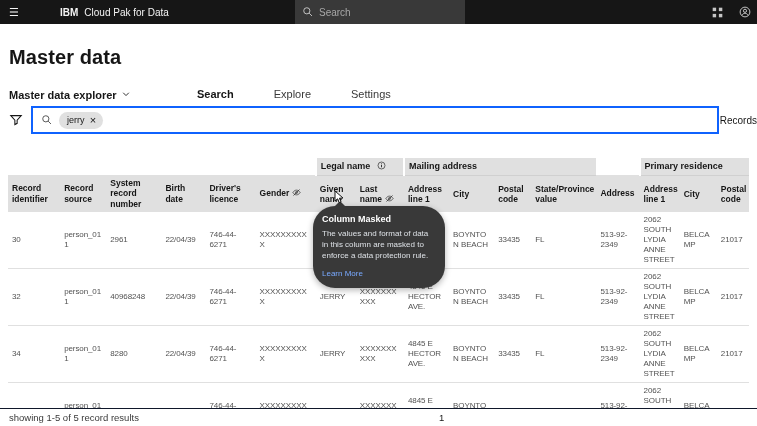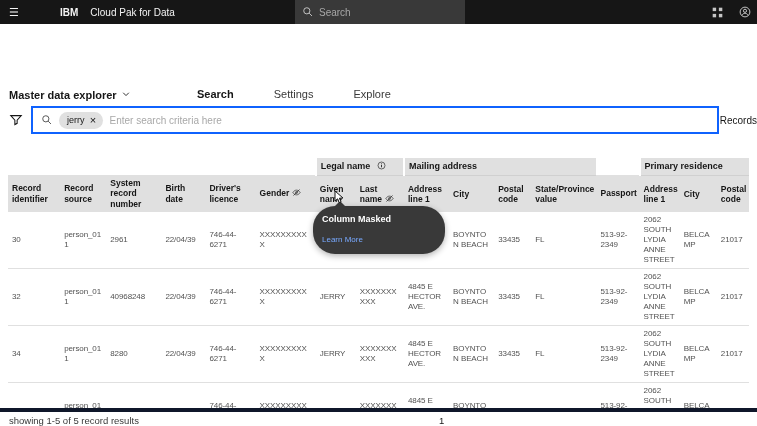--- a/index.html
+++ b/index.html
@@ -3,21 +3,21 @@
 <meta charset="utf-8">
 <style>
   *{box-sizing:border-box;margin:0;padding:0;}
   body{background:#555;font-family:"Liberation Sans",sans-serif;}
   .screen{position:relative;width:757px;height:426px;background:#fff;overflow:hidden;color:#161616;margin:0 auto;}
 
   
   .topbar{position:absolute;top:0;left:0;right:0;height:24px;background:#161616;display:flex;align-items:center;z-index:30;}
   .menu-btn{width:28px;height:24px;background:none;border:none;color:#f4f4f4;font-size:11px;cursor:pointer;}
   .brand{color:#f4f4f4;font-size:10px;white-space:nowrap;}
-  .brand .b{font-weight:700;margin-right:12px;padding-left:32px;}
+  .brand .b{font-weight:700;margin-right:6px;padding-left:32px;}
   .topbar-search{position:absolute;left:295px;top:0;width:170px;height:24px;background:#393939;display:flex;align-items:center;gap:6px;padding:0 7px;}
   .topbar-search input{flex:1;background:transparent;border:none;outline:none;color:#f4f4f4;font-size:10px;min-width:0;}
   .topbar-search input::placeholder{color:#a8a8a8;}
   .topbar-right{position:absolute;right:6px;top:0;height:24px;display:flex;align-items:center;gap:16px;}
   .tb-icon{background:none;border:none;cursor:pointer;display:flex;align-items:center;}
 
   
   .page-title{position:absolute;left:9px;top:46px;font-size:20px;font-weight:600;letter-spacing:.1px;}
 
   
@@ -49,21 +49,21 @@
   thead th{font-weight:700;color:#161616;font-size:8.5px;line-height:1.2;margin-top:36px;}
   .group-row th{height:17px;background:#fff;font-size:9px;}
   .group-row th.filled{background:#e0e0e0;border-left:2px solid #fff;border-bottom:1px solid #d0d0d0;}
   .group-row th .gl{margin-right:4px;}
   .col-row th{height:36px;background:#e0e0e0;vertical-align:middle;}
   tbody tr{height:47px;}
   tbody td{border-bottom:1px solid #e0e0e0;font-size:8px;letter-spacing:-.1px;color:#525252;line-height:1.25;vertical-align:middle;word-wrap:break-word;}
   .hicon{vertical-align:-1px;margin-left:3px;}
 
   
-  .footer{position:absolute;left:0;right:0;top:408px;height:18px;border-top:4px solid #0f172a;display:flex;align-items:flex-end;padding-left:9px;font-size:9.5px;color:#393939;background:#fff;z-index:5;}
+  .footer{position:absolute;left:0;right:0;top:408px;height:18px;border-top:1px solid #0f172a;display:flex;align-items:center;padding-left:9px;font-size:9.5px;color:#393939;background:#fff;z-index:5;}
   .page-num{position:absolute;left:434px;top:2px;font-size:9.5px;color:#161616;padding:1px 5px;cursor:pointer;}
 
   
   .tooltip{position:absolute;left:313px;top:206px;width:132px;background:#393939;color:#fff;padding:8px 9px;z-index:20;box-shadow:0 2px 6px rgba(0,0,0,.3);border-radius:22px;}
   .tooltip::before{content:"";position:absolute;top:-5px;left:22px;border-left:5px solid transparent;border-right:5px solid transparent;border-bottom:5px solid #393939;}
   .tooltip-title{font-size:9px;font-weight:700;margin-bottom:4px;}
   .tooltip-body{font-size:8px;line-height:1.4;color:#dde1e6;}
   .tooltip-link{display:inline-block;margin-top:0;font-size:8px;color:#78a9ff;text-decoration:none;cursor:pointer;}
 
   .cursor{position:absolute;left:334px;top:190px;z-index:25;pointer-events:none;}
@@ -97,55 +97,55 @@
       <button class="tb-icon">
         <svg width="12" height="12" viewBox="0 0 16 16" fill="none" stroke="#c6c6c6" stroke-width="1.3">
             <circle cx="8" cy="8" r="6.5"></circle>
             <circle cx="8" cy="6.4" r="2.1"></circle>
             <path d="M3.8 12.6c.9-1.9 2.5-2.9 4.2-2.9s3.3 1 4.2 2.9"></path>
           </svg>
       </button>
     </div>
   </header>
 
+  <h1 class="page-title">Master data</h1>
 
   <div class="tabbar">
     <div class="explorer">
       <span>Master data explorer</span>
       <span>
         <svg width="10" height="10" viewBox="0 0 16 16">
             <path d="M3.5 6l4.5 4.5L12.5 6" stroke="#161616" fill="none" stroke-width="1.4"></path>
           </svg>
       </span>
     </div>
     <div class="tabs">
       <div class="tab active">Search</div>
+      <div class="tab">Explore</div>
       <div class="tab">Settings</div>
-      <div class="tab">Explore</div>
     </div>
   </div>
 
   <div class="search-row">
     <button class="filter-btn">
       <svg width="14" height="14" viewBox="0 0 16 16" fill="none" stroke="#161616" stroke-width="1.2">
           <path d="M2 3h12l-4.7 5.2v3.6l-2.6 1.4V8.2L2 3z"></path>
         </svg>
     </button>
     <div class="search-box">
       <span>
         <svg width="11" height="11" viewBox="0 0 16 16">
             <circle cx="7" cy="7" r="4.5" stroke="#525252" fill="none" stroke-width="1.4"></circle>
             <line x1="10.4" y1="10.4" x2="14.5" y2="14.5" stroke="#525252" stroke-width="1.4"></line>
           </svg>
       </span>
       <span class="tag">
         <span>jerry</span>
         <button class="tag-close">×</button>
       </span>
-      <input placeholder="Enter search criteria here" style="">
     </div>
     <button class="records-btn">Records</button>
   </div>
 
   <div class="section-row">
     <span class="section-label">Person (5)</span>
     <button class="sec-icon-btn">
       <svg width="10" height="10" viewBox="0 0 16 16" fill="none" stroke="#161616" stroke-width="1.2">
           <rect x="1.5" y="2.5" width="13" height="11"></rect>
           <line x1="1.5" y1="6" x2="14.5" y2="6"></line>
@@ -201,21 +201,21 @@
             <th><span>Given name</span></th>
             <th><span>Last name</span><svg class="hicon" width="9" height="9" viewBox="0 0 16 16" fill="none" stroke="#161616" stroke-width="1.1">
                 <path d="M1.5 8C3.5 5 5.7 3.8 8 3.8S12.5 5 14.5 8c-2 3-4.2 4.2-6.5 4.2S3.5 11 1.5 8z"></path>
                 <circle cx="8" cy="8" r="1.8"></circle>
                 <line x1="2.5" y1="13.5" x2="13.5" y2="2.5"></line>
               </svg></th>
             <th><span>Address line 1</span></th>
             <th><span>City</span></th>
             <th><span>Postal code</span></th>
             <th><span>State/Province value</span></th>
-            <th><span>Passport</span></th>
+            <th><span>Address</span></th>
             <th><span>Address line 1</span></th>
             <th><span>City</span></th>
             <th><span>Postal code</span></th>
           </tr>
         </thead>
         <tbody>
           <tr>
             <td>30</td>
             <td>person_011</td>
             <td>2961</td>
@@ -286,20 +286,21 @@
             <td>2062 SOUTH LYDIA ANNE STREET</td>
             <td>BELCAMP</td>
             <td>21017</td>
           </tr>
         </tbody>
       </table>
   </div>
 
   <div class="tooltip">
     <div class="tooltip-title">Column Masked</div>
+    <div class="tooltip-body">The values and format of data in this column are masked to enforce a data protection rule.</div>
     <a class="tooltip-link">Learn More</a>
   </div>
 
   <div class="cursor">
     <svg width="10" height="14" viewBox="0 0 10 14">
         <path d="M1 1 L1 11 L3.6 8.8 L5.2 12.6 L7 11.8 L5.4 8.2 L9 8 Z" fill="#fff" stroke="#161616" stroke-width="1"></path>
       </svg>
   </div>
 
   <div class="footer">

